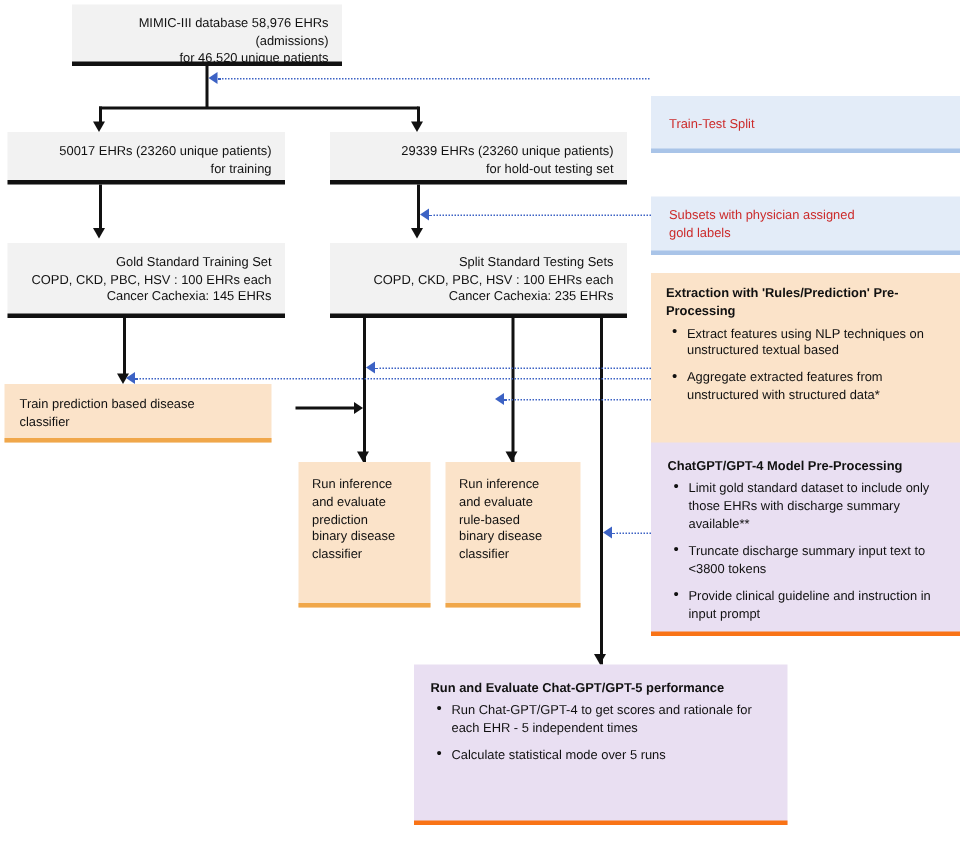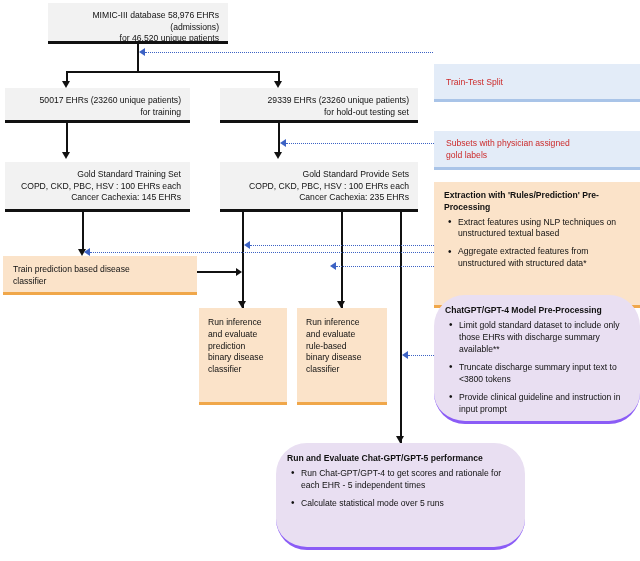--- a/index.html
+++ b/index.html
@@ -31,26 +31,25 @@
     border-bottom:3px solid #f0a74a;
     padding:8px 10px 6px 10px;
     font-size:8.6px;
     line-height:11.8px;
     color:#111;
   }
 
   
   .purple{
     background:#e9dff2;
-    border-bottom:3px solid #8b5cf6;
+    border-bottom:3px solid #f97316;
     padding:9px 11px 7px 11px;
     font-size:8.6px;
     line-height:12px;
     color:#111;
-    border-radius:31px;
   }
 
   
   .blue{
     background:#e3ecf8;
     border-bottom:3px solid #a9c4e8;
     padding:7px 10px 6px 12px;
     font-size:8.6px;
     line-height:11.6px;
     color:#cc2b2b;
@@ -143,21 +142,21 @@
 
   <div class="node grey" style="left:5px;top:162px;width:185px;height:50px;">
     <span class="line">Gold Standard Training Set</span>
     <span class="line">COPD, CKD, PBC, HSV : 100 EHRs each</span>
     <span class="line">Cancer Cachexia: 145 EHRs</span>
   </div>
   <div class="vline" style="left:82px;top:212px;height:40px;"></div>
   <div class="arrowdown" style="left:78px;top:249px;"></div>
 
   <div class="node grey" style="left:220px;top:162px;width:198px;height:50px;">
-    <span class="line">Gold Standard Provide Sets</span>
+    <span class="line">Split Standard Testing Sets</span>
     <span class="line">COPD, CKD, PBC, HSV : 100 EHRs each</span>
     <span class="line">Cancer Cachexia: 235 EHRs</span>
   </div>
 
   <div class="vline" style="left:242px;top:212px;height:96px;"></div>
   <div class="arrowdown" style="left:238px;top:301px;"></div>
 
   <div class="vline" style="left:341px;top:212px;height:96px;"></div>
   <div class="arrowdown" style="left:337px;top:301px;"></div>
 
@@ -174,21 +173,21 @@
   <div class="dash" style="left:336px;top:266px;width:98px;"></div>
 
   <div class="node peach" style="left:434px;top:182px;width:206px;height:126px;">
     <span class="title">Extraction with 'Rules/Prediction' Pre-Processing</span>
     <ul class="bullets">
       <li>Extract features using NLP techniques on unstructured textual based</li>
       <li>Aggregate extracted features from unstructured with structured data*</li>
     </ul>
   </div>
 
-  <div class="node peach" style="left:3px;top:256px;width:194px;height:39px;">
+  <div class="node peach" style="left:3px;top:256px;width:178px;height:39px;">
     <span class="line">Train prediction based disease</span>
     <span class="line">classifier</span>
   </div>
   <div class="hline" style="left:197px;top:271px;width:43px;"></div>
   <div class="arrowright" style="left:236px;top:268px;"></div>
 
   <div class="node peach" style="left:199px;top:308px;width:88px;height:97px;padding:9px 8px 6px 9px;">
     <span class="line">Run inference</span>
     <span class="line">and evaluate</span>
     <span class="line">prediction</span>

